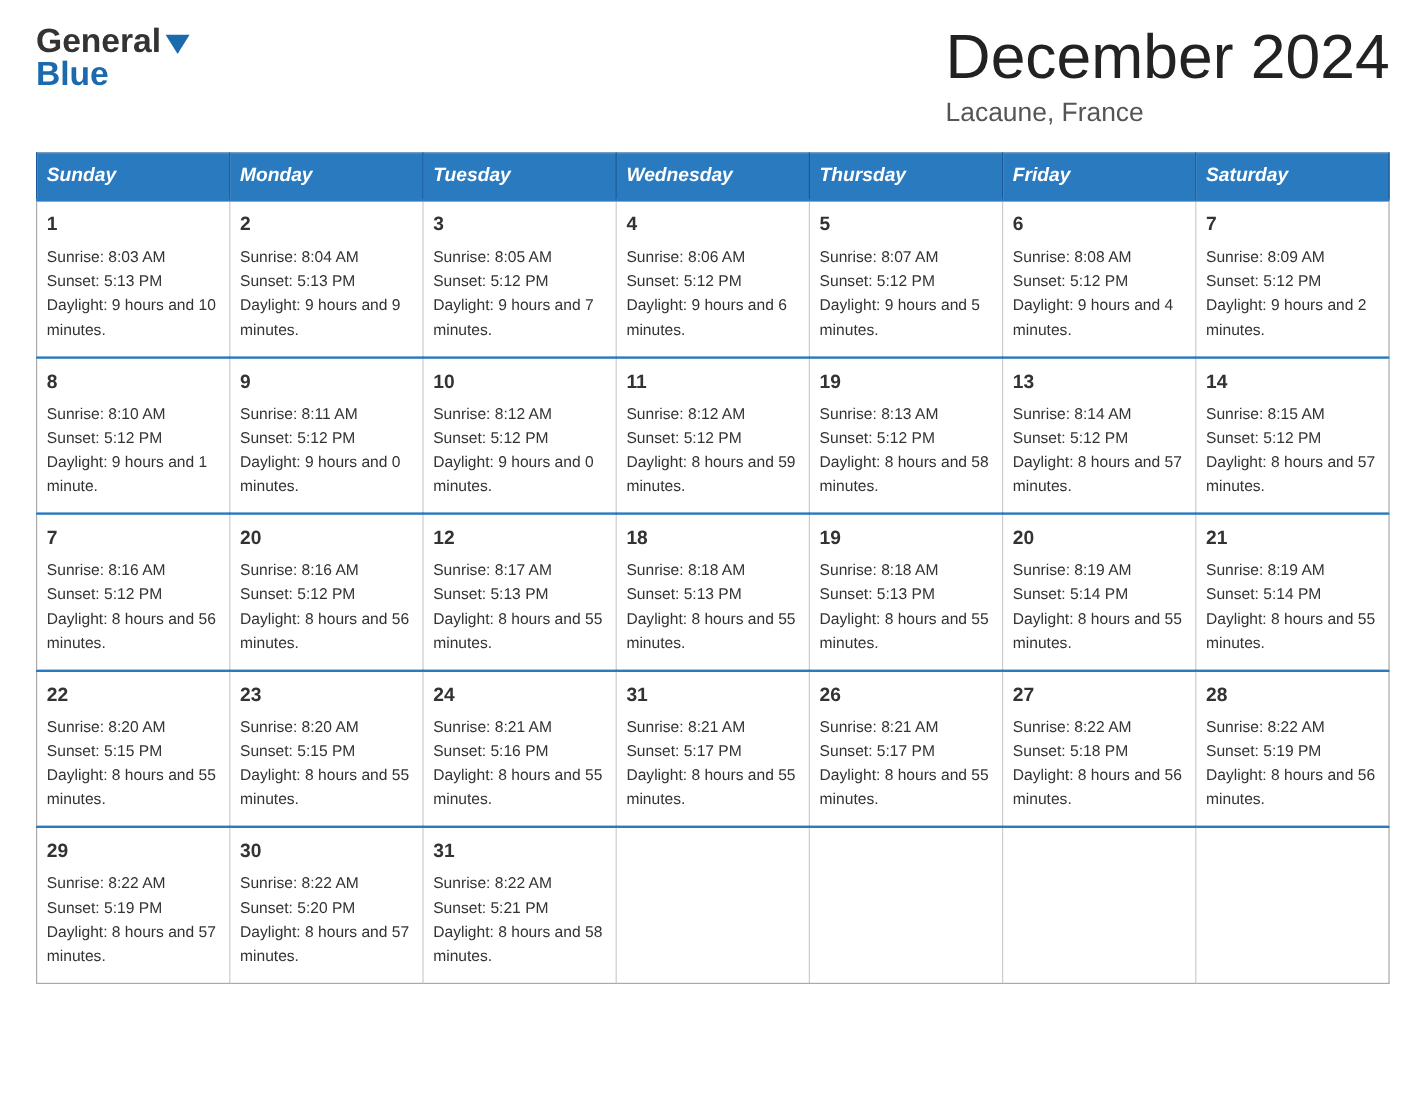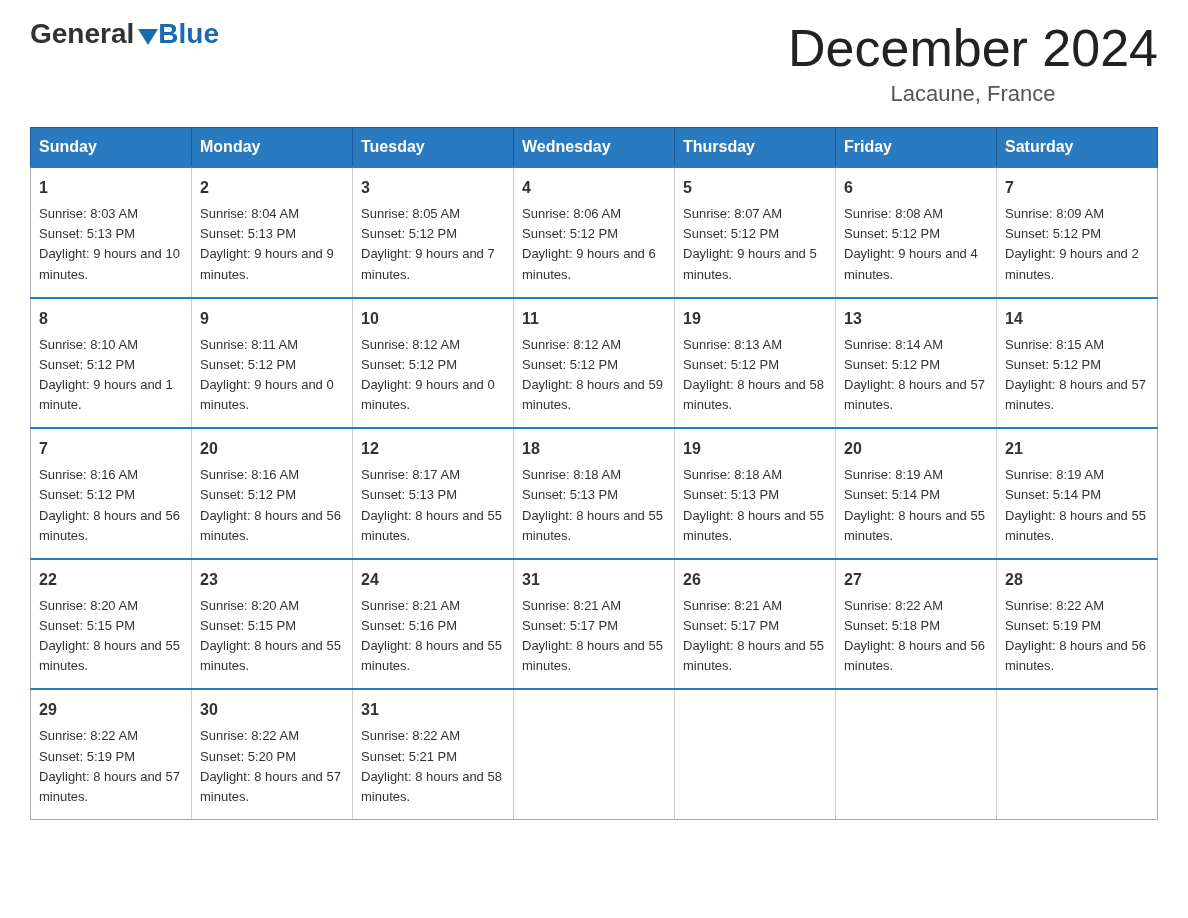--- a/index.html
+++ b/index.html
@@ -12,21 +12,21 @@
       padding: 20px 30px;
     }
     .header {
       display: flex;
       justify-content: space-between;
       align-items: flex-start;
       margin-bottom: 20px;
     }
     .logo {
       display: flex;
-      flex-direction: row;
+      flex-direction: column;
       align-items: flex-start;
     }
     .logo-general {
       font-size: 28px;
       font-weight: bold;
       color: #333;
       line-height: 1;
     }
     .logo-blue {
       font-size: 28px;
@@ -40,21 +40,21 @@
       height: 0;
       border-left: 10px solid transparent;
       border-right: 10px solid transparent;
       border-top: 16px solid #1a6aad;
       margin-left: 4px;
       vertical-align: middle;
       position: relative;
       top: -2px;
     }
     .title-area {
-      text-align: center;
+      text-align: left;
     }
     .month-title {
       font-size: 52px;
       font-weight: normal;
       color: #222;
       line-height: 1.1;
     }
     .location {
       font-size: 22px;
       color: #555;
@@ -68,20 +68,21 @@
     thead tr {
       background-color: #2a7abf;
     }
     thead th {
       color: #fff;
       font-size: 16px;
       font-weight: bold;
       padding: 10px 8px;
       text-align: left;
       border: 1px solid #1a5a9a;
+      font-style: italic;
     }
     tbody tr {
       border-top: 2px solid #2a7abf;
     }
     tbody td {
       vertical-align: top;
       padding: 8px 8px 12px 8px;
       font-size: 13px;
       line-height: 1.5;
       border-left: 1px solid #ccc;

